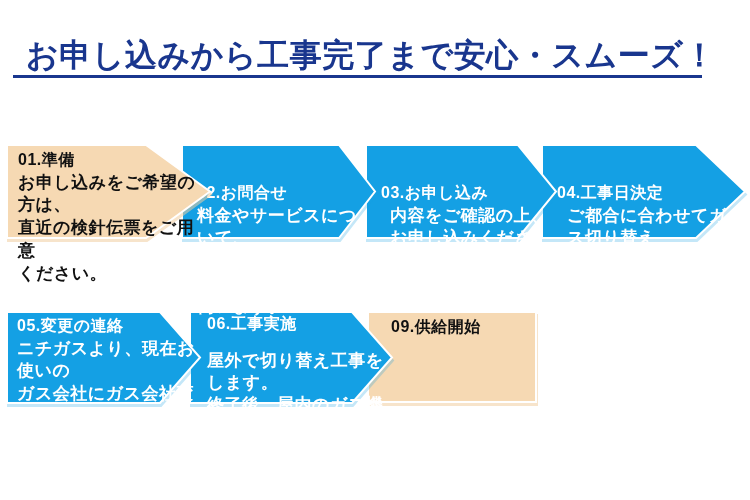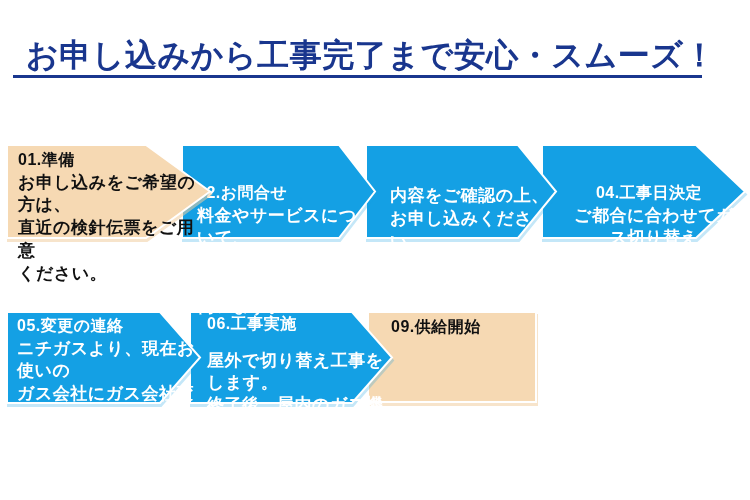--- a/index.html
+++ b/index.html
@@ -69,21 +69,21 @@
     letter-spacing: 0.5px;
     white-space: pre-line;
   }
   .step.blue  .heading, .step.blue  .desc { color: #ffffff; }
   .step.beige .heading, .step.beige .desc { color: #111111; }
 
   
   #step1 { left: 6px;   top: 144px; width: 206px; height: 95px; z-index: 7; }
   #step2 { left: 181px; top: 144px; width: 196px; height: 95px; z-index: 6; }
   #step3 { left: 365px; top: 144px; width: 193px; height: 95px; z-index: 5; }
-  #step4 { left: 541px; top: 144px; width: 206px; height: 95px; z-index: 4; text-align: center; }
+  #step4 { left: 541px; top: 144px; width: 206px; height: 95px; z-index: 4; }
   #step5 { left: 6px;   top: 311px; width: 196px; height: 93px; z-index: 3; }
   #step6 { left: 189px; top: 311px; width: 205px; height: 93px; z-index: 2; }
   #step7 { left: 367px; top: 311px; width: 171px; height: 93px; z-index: 1; }
 
   #step2 .text, #step3 .text, #step4 .text { left: 16px; top: 7px; margin-top: 32px; }
   #step5 .text { left: 11px; top: 5px; }
   #step6 .text { left: 18px; top: 3px; }
   #step6 .desc { margin-top: 16px; line-height: 1.32; }
   #step7 .text { left: 24px; top: 6px; }
   #step3 .desc { padding-left: 9px; }
@@ -120,20 +120,21 @@
 スタッフがご自宅まで説明に
 伺います。</div>
     </div>
   </div>
 
   <div class="step blue" id="step3">
     <svg width="193" height="95" viewBox="0 0 193 95">
       <polygon class="shape-blue" points="1,1 153,1 191,47.5 153,94 1,94"></polygon>
     </svg>
     <div class="text">
+      <div class="heading">03.お申し込み</div>
       <div class="desc">内容をご確認の上、
 お申し込みください。</div>
     </div>
   </div>
 
   <div class="step blue" id="step4">
     <svg width="206" height="95" viewBox="0 0 206 95">
       <polygon class="shape-blue" points="1,1 155,1 204,47.5 155,94 1,94"></polygon>
     </svg>
     <div class="text">

